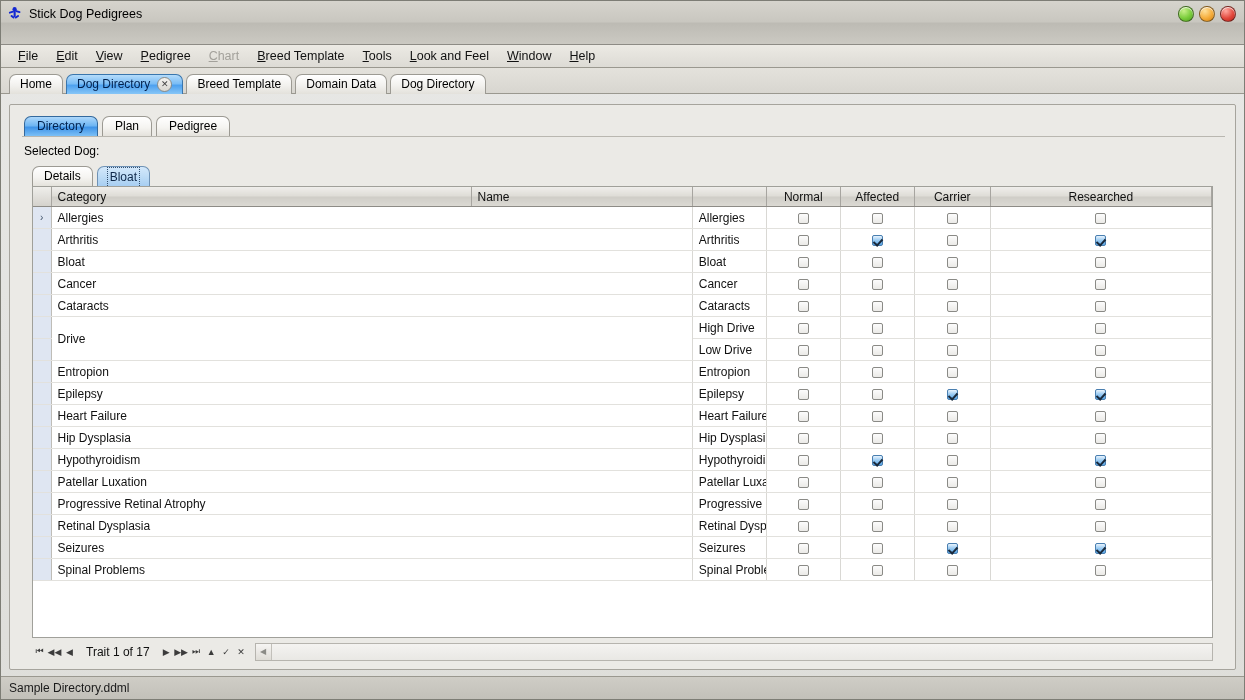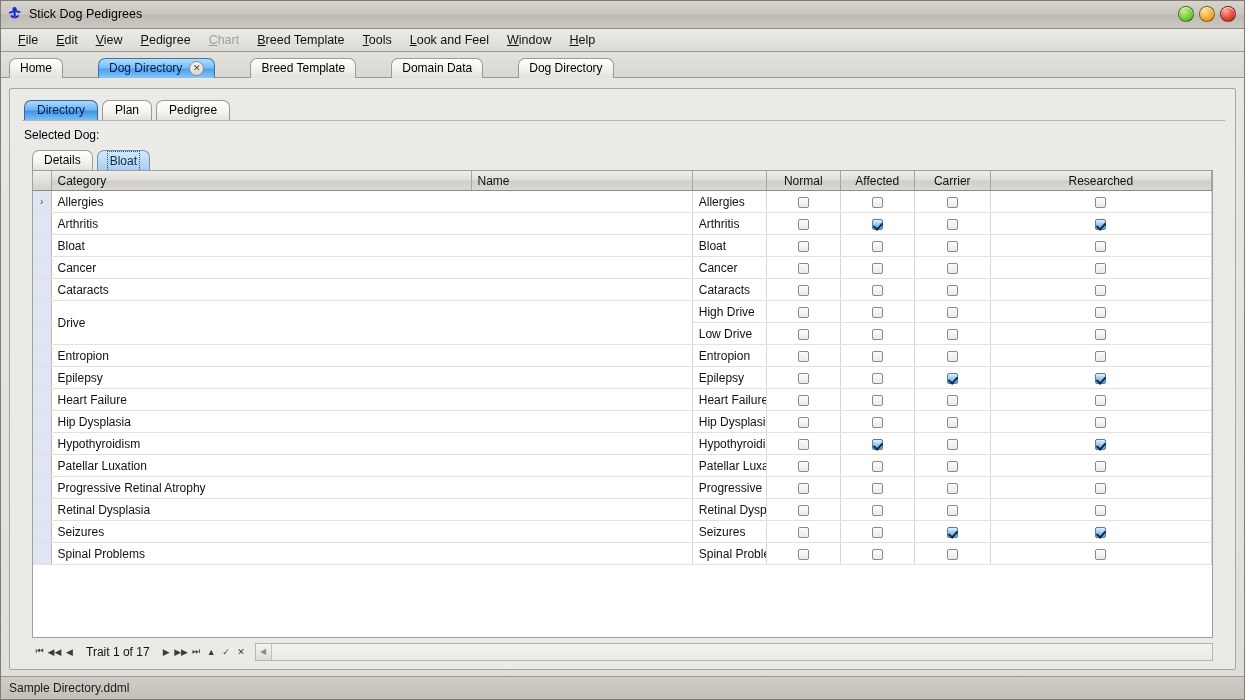--- a/index.html
+++ b/index.html
@@ -19,21 +19,21 @@
     box-sizing: border-box;
     border: 1px solid #7d7d75;
   }
 
   
   .titlebar {
     height: 25px;
     background: linear-gradient(180deg,#d6d4cd 0%,#c9c7c0 48%,#bdbbb4 52%,#cbc9c2 100%);
     border-bottom: 1px solid #8d8b85;
     display: flex; align-items: center;
-    padding: 0 4px 2px 6px;
+    padding: 0 4px 18px 6px;
     flex: none;
   }
   .title-icon { width: 16px; height: 16px; margin-right: 6px; flex: none; }
   .title-text { font-size: 12.5px; color: #000; flex: 1; }
   .winbtns { display: flex; gap: 5px; align-items: center; padding-right: 4px; }
   .winbtn {
     width: 14px; height: 14px; border-radius: 50%;
     border: 1px solid rgba(0,0,0,.45);
     box-shadow: inset 0 1px 1px rgba(255,255,255,.85);
   }
@@ -63,21 +63,20 @@
 
   
   .tabstrip {
     height: 25px;
     background: linear-gradient(180deg,#e4e2dc 0%,#d8d6d0 100%);
     display: flex; align-items: flex-end;
     padding-left: 8px;
     flex: none;
     border-bottom: 1px solid #9a988f;
     position: relative;
-    gap: 32px;
   }
   .tab {
     height: 19px; line-height: 19px;
     margin-right: 3px;
     padding: 0 10px;
     font-size: 12px;
     background: linear-gradient(180deg,#ffffff 0%,#f2f1ee 55%,#e3e1db 100%);
     border: 1px solid #9c9a93;
     border-bottom: none;
     border-radius: 7px 7px 0 0;

